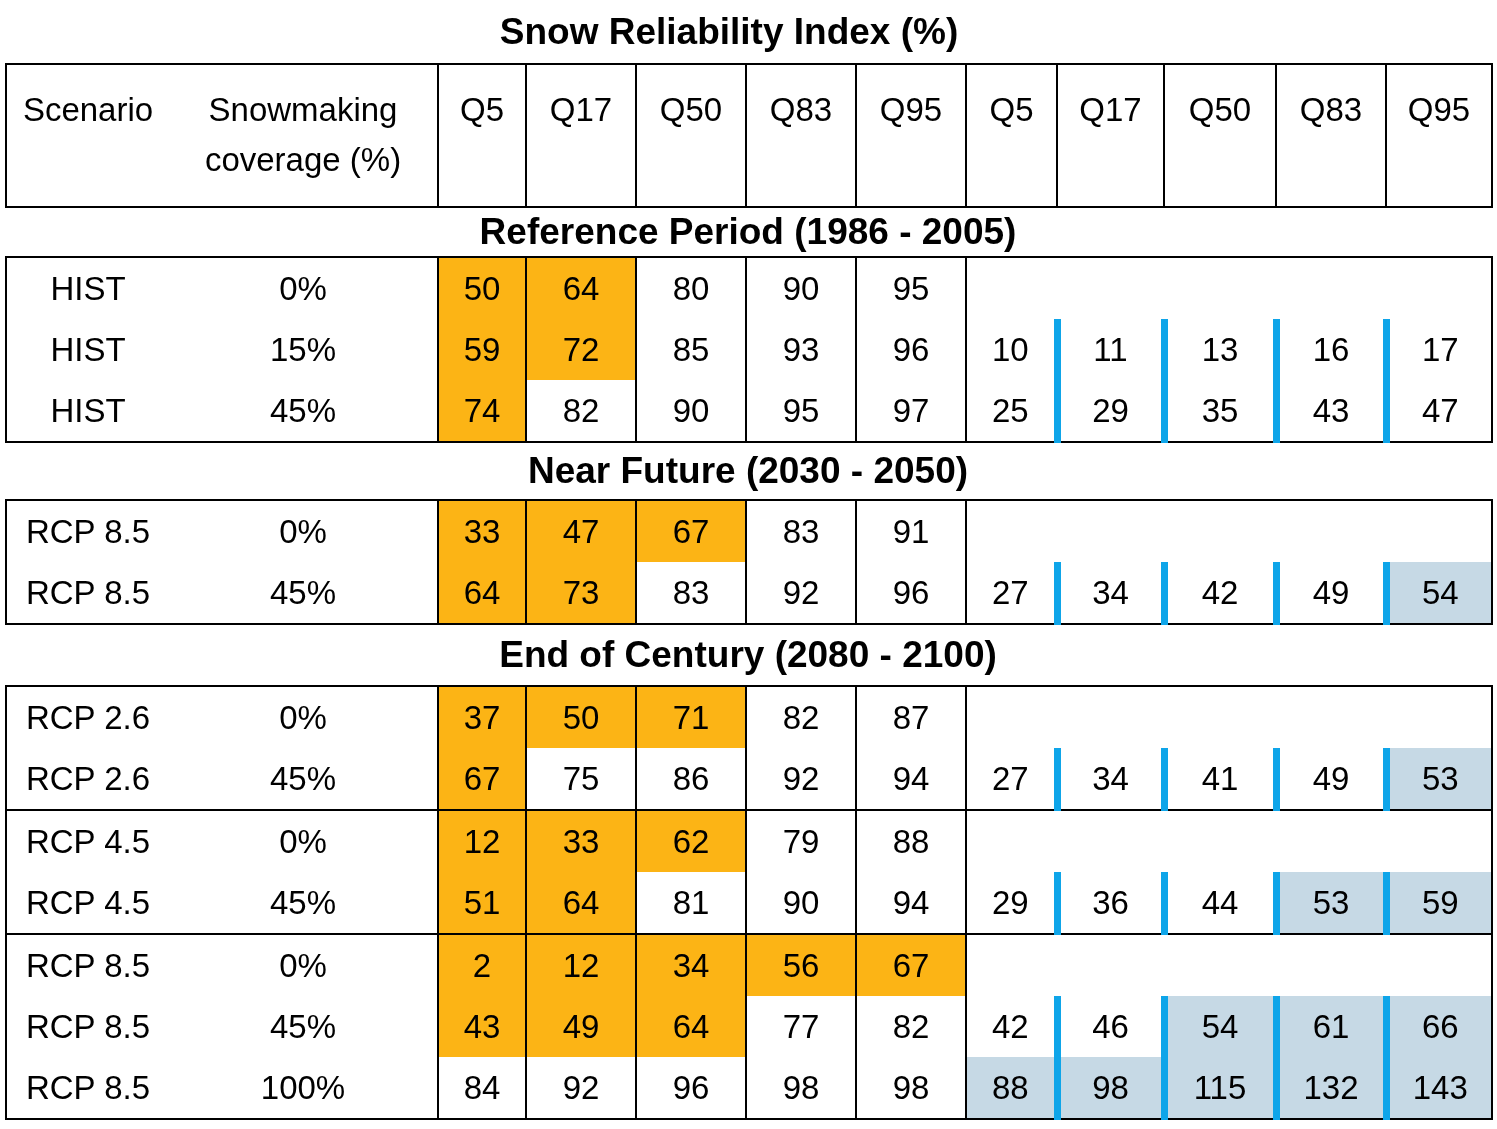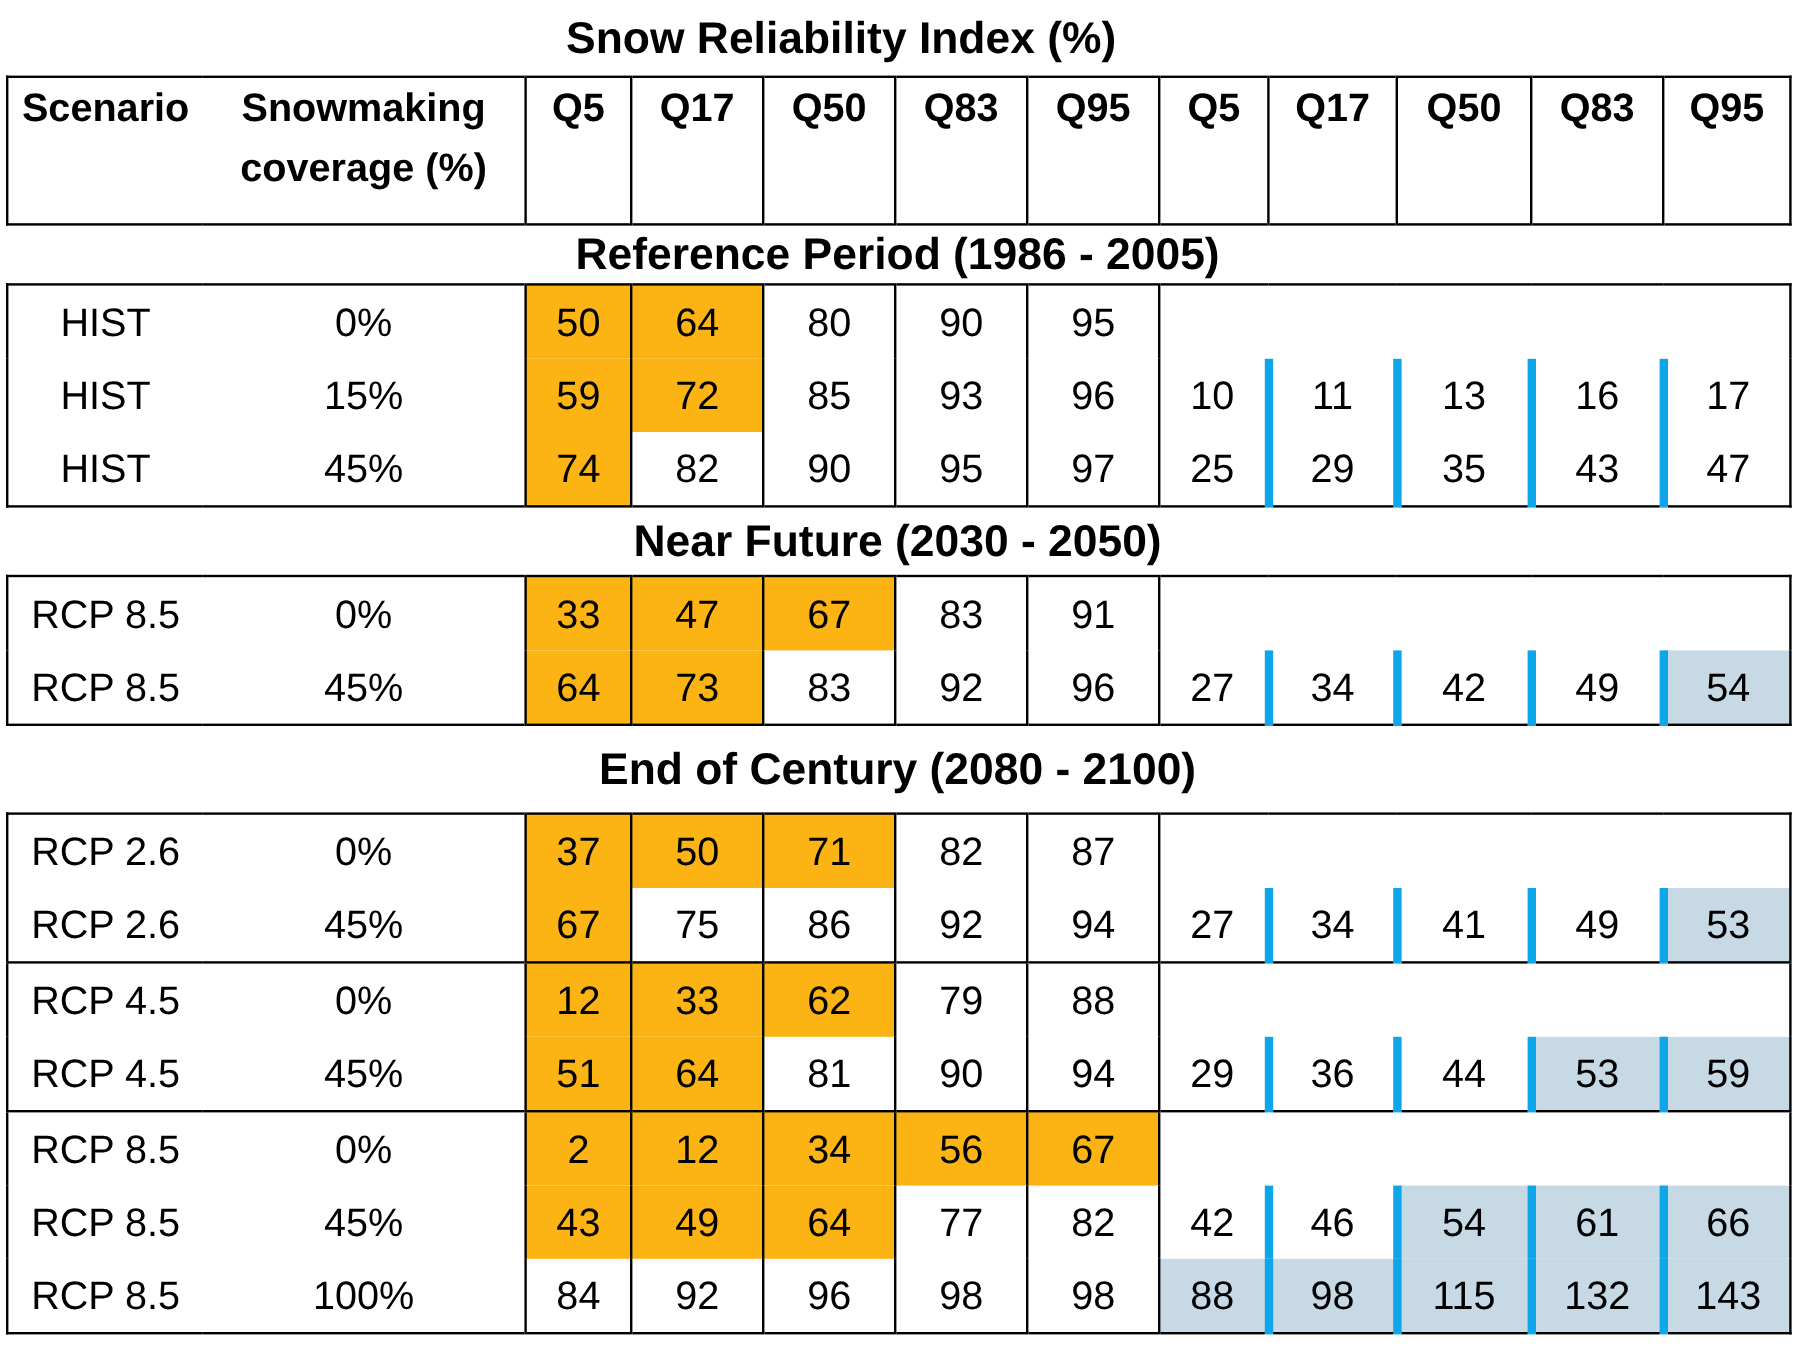--- a/index.html
+++ b/index.html
@@ -4,21 +4,21 @@
 <style>
   html,body{margin:0;padding:0;background:#fff;}
   body{
     width:1497px;height:1129px;overflow:hidden;
     font-family:"Liberation Sans", sans-serif;color:#000;
     -webkit-font-smoothing:antialiased;
   }
   .wrap{position:relative;margin-left:5px;width:1486px;}
 
   
-  .topband{display:flex;height:63px;}
+  .topband{display:flex;height:63px;gap:28px;}
   .topband .spacer{width:432px;}
   .topband .gtitle{
     display:flex;align-items:center;justify-content:center;
     font-weight:bold;font-size:37px;box-sizing:border-box;
   }
   .topband .sri{width:528px;}
   .topband .water{width:526px;border-left:2px solid #000;}
   sup{font-size:62%;vertical-align:super;line-height:0;}
 
   
@@ -29,21 +29,21 @@
   col.c-scen{width:163px;}  col.c-cov{width:269px;}
   col.c-q5{width:88px;}     col.c-q17{width:110px;}  col.c-q50{width:110px;}
   col.c-q83{width:110px;}   col.c-q95{width:110px;}
   col.c-wq5{width:91px;}    col.c-wq17{width:107px;} col.c-wq50{width:112px;}
   col.c-wq83{width:110px;}  col.c-wq95{width:106px;}
 
   td,th{padding:0;text-align:center;font-weight:normal;vertical-align:middle;}
   tbody td{height:61px;}
 
   
-  table.headbox th{height:121px;vertical-align:top;padding-top:0;line-height:50px;font-weight:bold;}
+  table.headbox th{height:121px;vertical-align:top;padding-top:20px;line-height:50px;}
   th.qcell{border-left:2px solid #000;}
 
   
   td.q{border-left:2px solid #000;}
   
   td.w{border-left:7px solid #0ea5e9;}
   td.w-first{border-left:2px solid #000;}
   td.w-empty{border-left:2px solid #000;}
   
   tr.group-start td{border-top:2px solid #000;}
@@ -51,21 +51,21 @@
   .hl-o{background:var(--orange);}
   .hl-b{background:var(--blue);}
 
   
   .band{
     display:flex;align-items:center;justify-content:center;
     font-weight:bold;font-size:37px;
   }
   .band.b-ref{height:48px;}
   .band.b-nf{height:56px;}
-  .band.b-eoc{height:72px;}
+  .band.b-eoc{height:60px;}
 </style>
 </head>
 <body>
 
 <div class="wrap">
 
   <div class="topband">
     <div class="spacer"></div>
     <div class="gtitle sri">
       <span>Snow Reliability Index (%)</span>

